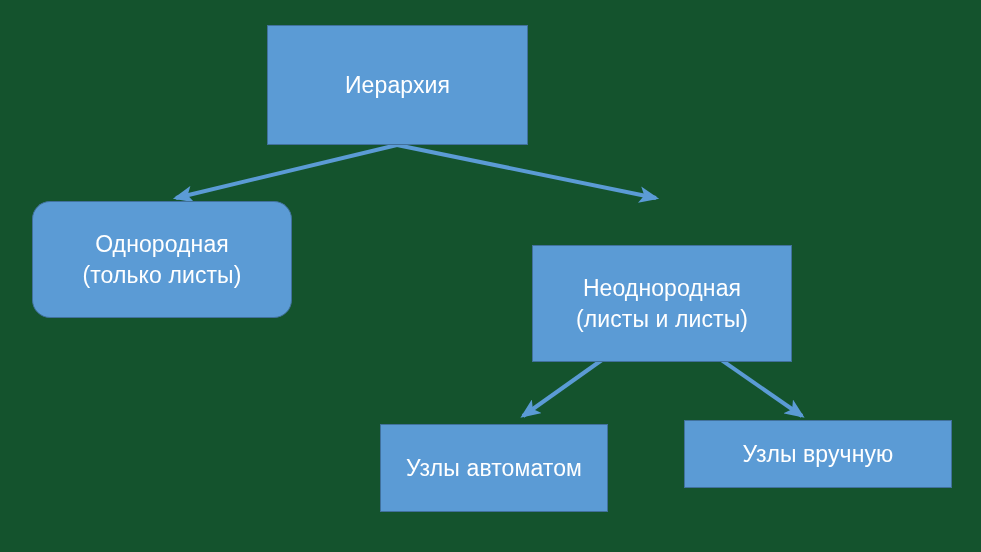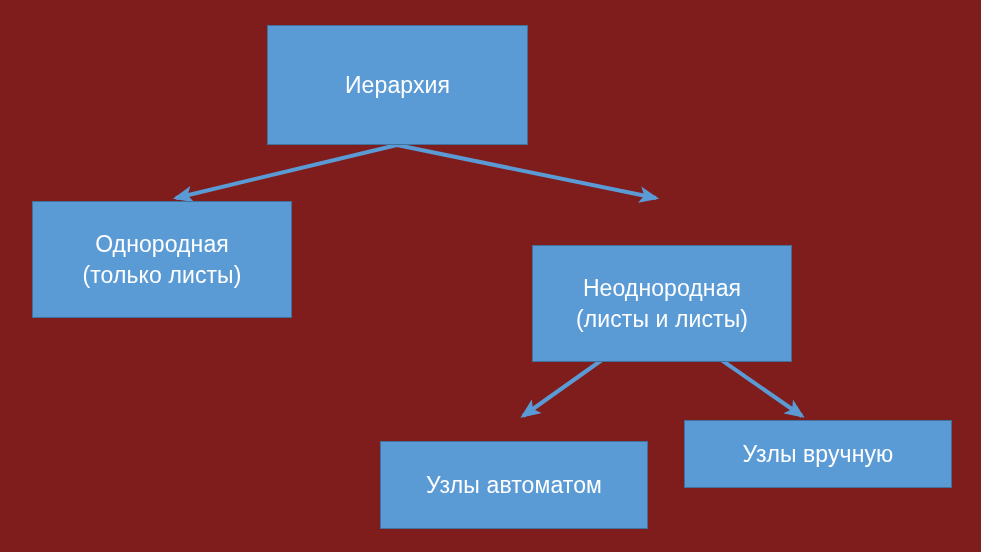--- a/index.html
+++ b/index.html
@@ -8,21 +8,21 @@
     padding: 0;
     background: #ffffff;
   }
   body {
     font-family: "Liberation Sans", sans-serif;
   }
   #canvas {
     position: relative;
     width: 981px;
     height: 552px;
-    background: #7f1d1d;
+    background: #14532d;
     overflow: hidden;
   }
   #arrow-layer {
     position: absolute;
     left: 0;
     top: 0;
     width: 981px;
     height: 552px;
     pointer-events: none;
   }
@@ -41,23 +41,23 @@
     line-height: 1.33;
     font-weight: 400;
     letter-spacing: 0.1px;
     z-index: 2;
   }
   .node .line2 {
     display: block;
   }
   
   #node-root      { left: 267px; top: 25px;  width: 261px; height: 120px; }
-  #node-homog     { left: 32px;  top: 201px; width: 260px; height: 117px; }
+  #node-homog     { left: 32px;  top: 201px; width: 260px; height: 117px; border-radius: 18px; }
   #node-heterog   { left: 532px; top: 201px; width: 260px; height: 117px; margin-top: 44px; }
-  #node-auto      { left: 380px; top: 441px; width: 268px; height: 88px; justify-content: center; }
+  #node-auto      { left: 380px; top: 424px; width: 228px; height: 88px; justify-content: center; }
   #node-manual    { left: 684px; top: 420px; width: 268px; height: 68px; }
 </style>
 </head>
 <body>
 
 <div id="canvas">
 
   <svg id="arrow-layer" viewBox="0 0 981 552" width="981" height="552" xmlns="http://www.w3.org/2000/svg">
     <defs>
       <marker id="arrowhead" markerWidth="5" markerHeight="4.2" refX="4.2" refY="2.1" orient="auto" markerUnits="strokeWidth">

